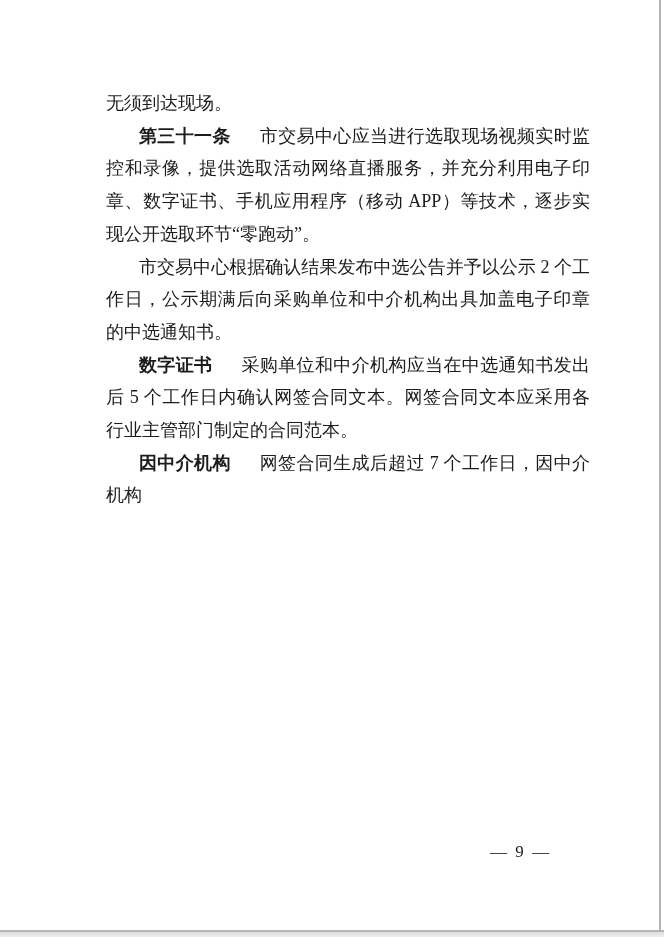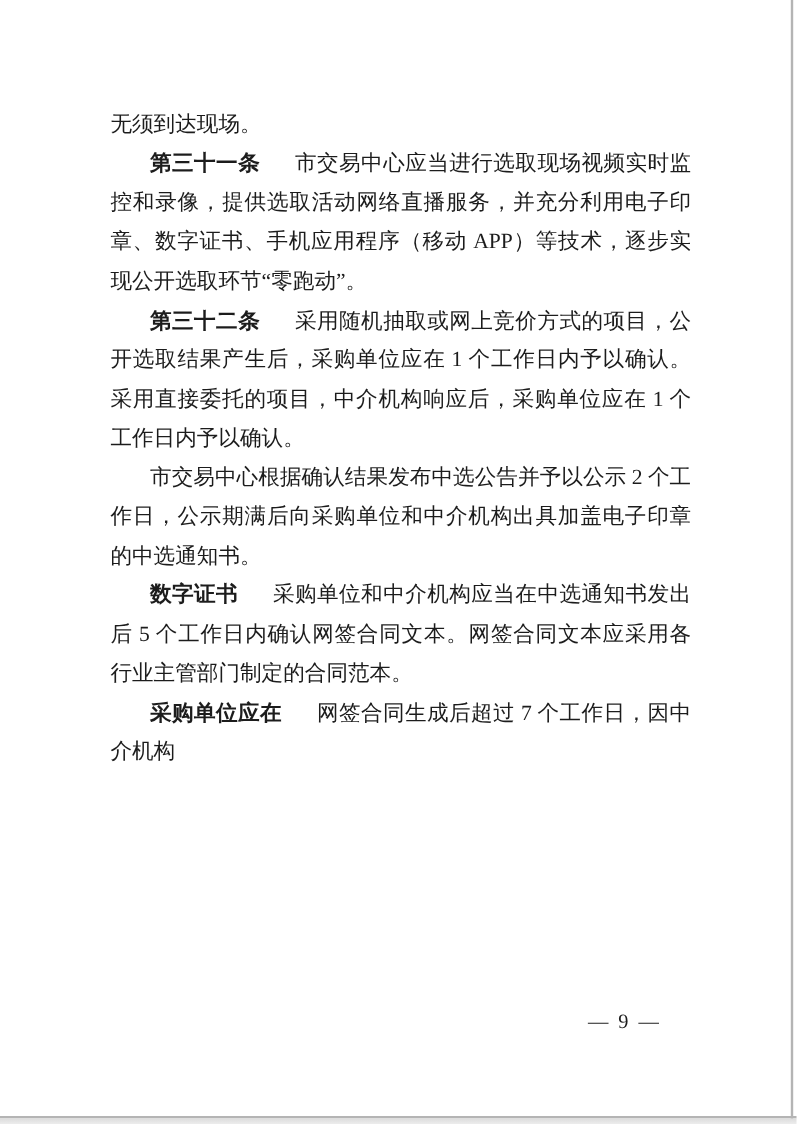--- a/index.html
+++ b/index.html
@@ -10,21 +10,21 @@
   .page {
     position: relative;
     width: 664px;
     height: 937px;
     background: #ffffff;
     overflow: hidden;
     font-family: "Liberation Serif", serif;
   }
   .text-block {
     position: absolute;
-    left: 92px;
+    left: 106px;
     top: 87px;
     width: 484px;
     font-size: 18px;
     line-height: 32.7px;
     color: #1c1c1c;
     text-align: justify;
   }
   .text-block p {
     margin: 0;
     padding: 0;
@@ -78,28 +78,27 @@
 <body>
 
 <div class="page">
 
   <div class="text-block">
 
     <p><span>无须到达现场。</span></p>
 
     <p class="indent"><b class="article-heading">第三十一条</b><span>市交易中心应当进行选取现场视频实时监控和录像，提供选取活动网络直播服务，并充分利用电子印章、数字证书、手机应用程序（移动 APP）等技术，逐步实现公开选取环节“零跑动”。</span></p>
 
-    <p class="indent"><b class="article-heading">第三十二条</b><span>采用随机抽取或网上竞价方式的项目，公开选取结果产生后，采购单位应在 1 个工作日内予以确认。采用直接委托的项目，中介机构响应后，采购单位应在 1 个工作日内予以确认。</span></p>
 
     <p class="indent"><span>市交易中心根据确认结果发布中选公告并予以公示 2 个工作日，公示期满后向采购单位和中介机构出具加盖电子印章的中选通知书。</span></p>
 
     <p class="indent"><b class="article-heading">数字证书</b><span>采购单位和中介机构应当在中选通知书发出后 5 个工作日内确认网签合同文本。网签合同文本应采用各行业主管部门制定的合同范本。</span></p>
 
 
-    <p class="indent"><b class="article-heading">采购单位应在</b><span>网签合同生成后超过 7 个工作日，因中介机构</span></p>
+    <p class="indent"><b class="article-heading">因中介机构</b><span>网签合同生成后超过 7 个工作日，因中介机构</span></p>
 
   </div>
 
   <div class="page-number">— 9 —</div>
 
   <div class="edge-right"></div>
   <div class="edge-bottom-line"></div>
   <div class="edge-bottom-shadow"></div>
 
 </div>

